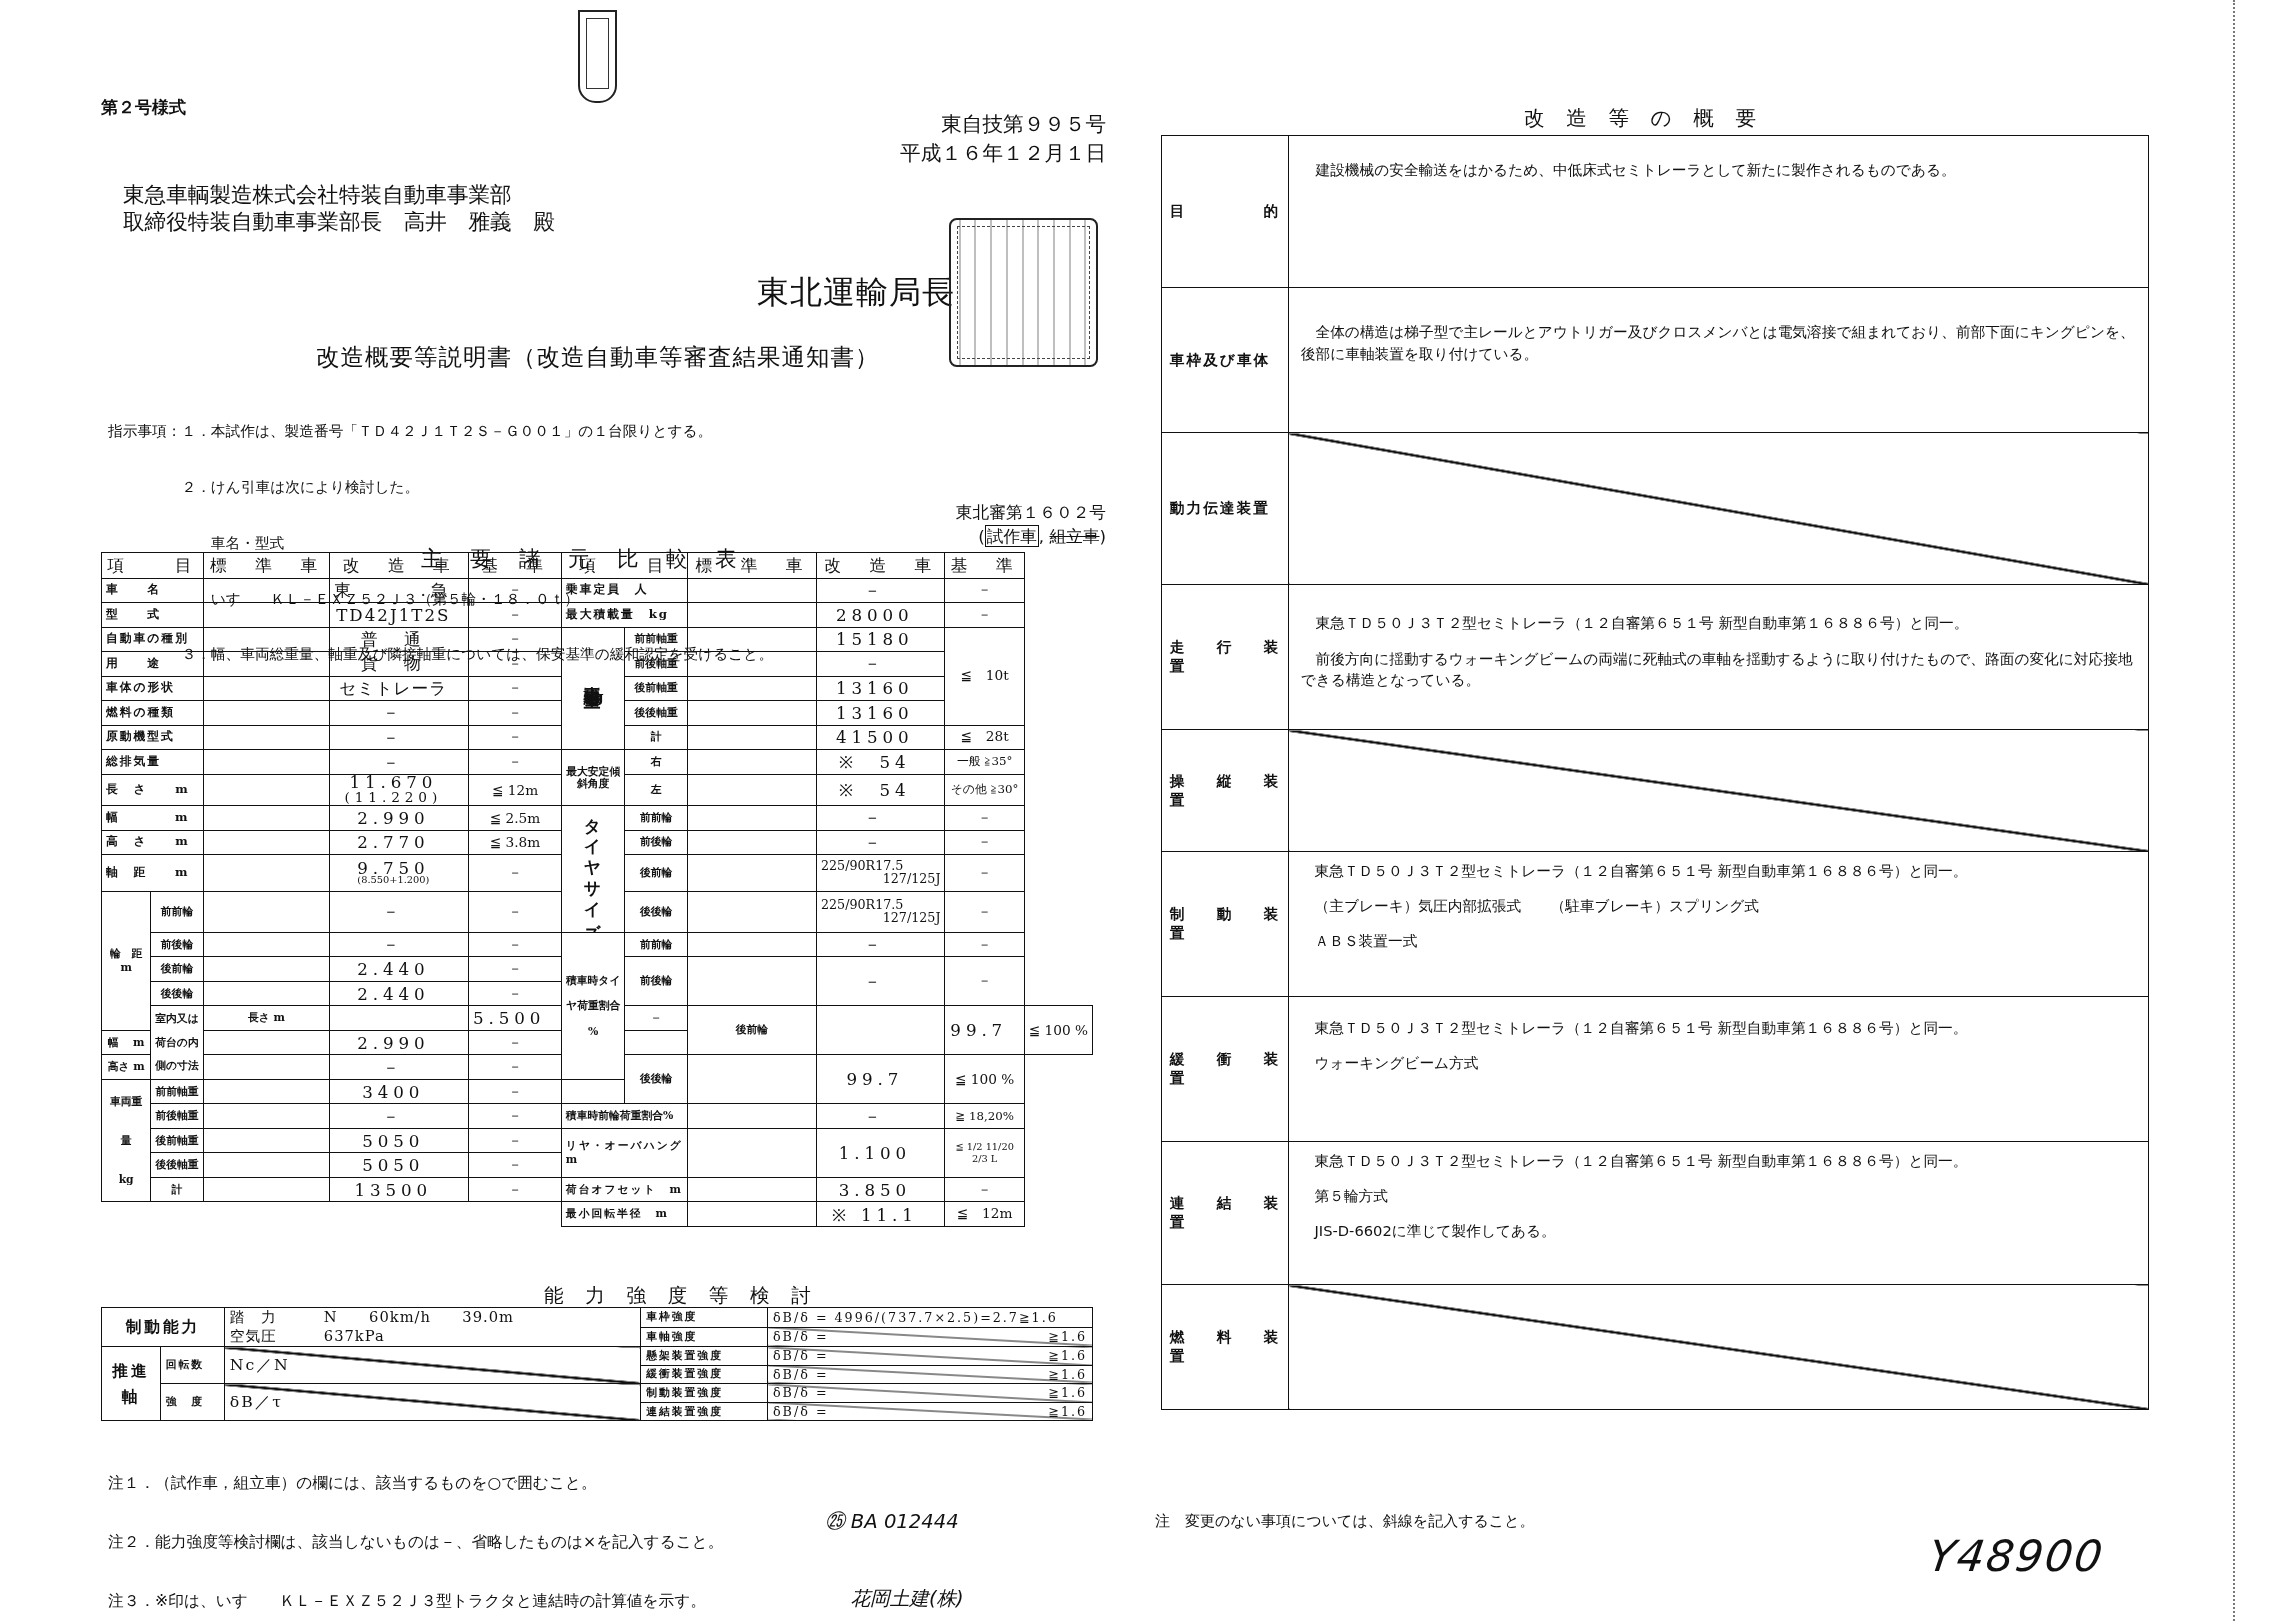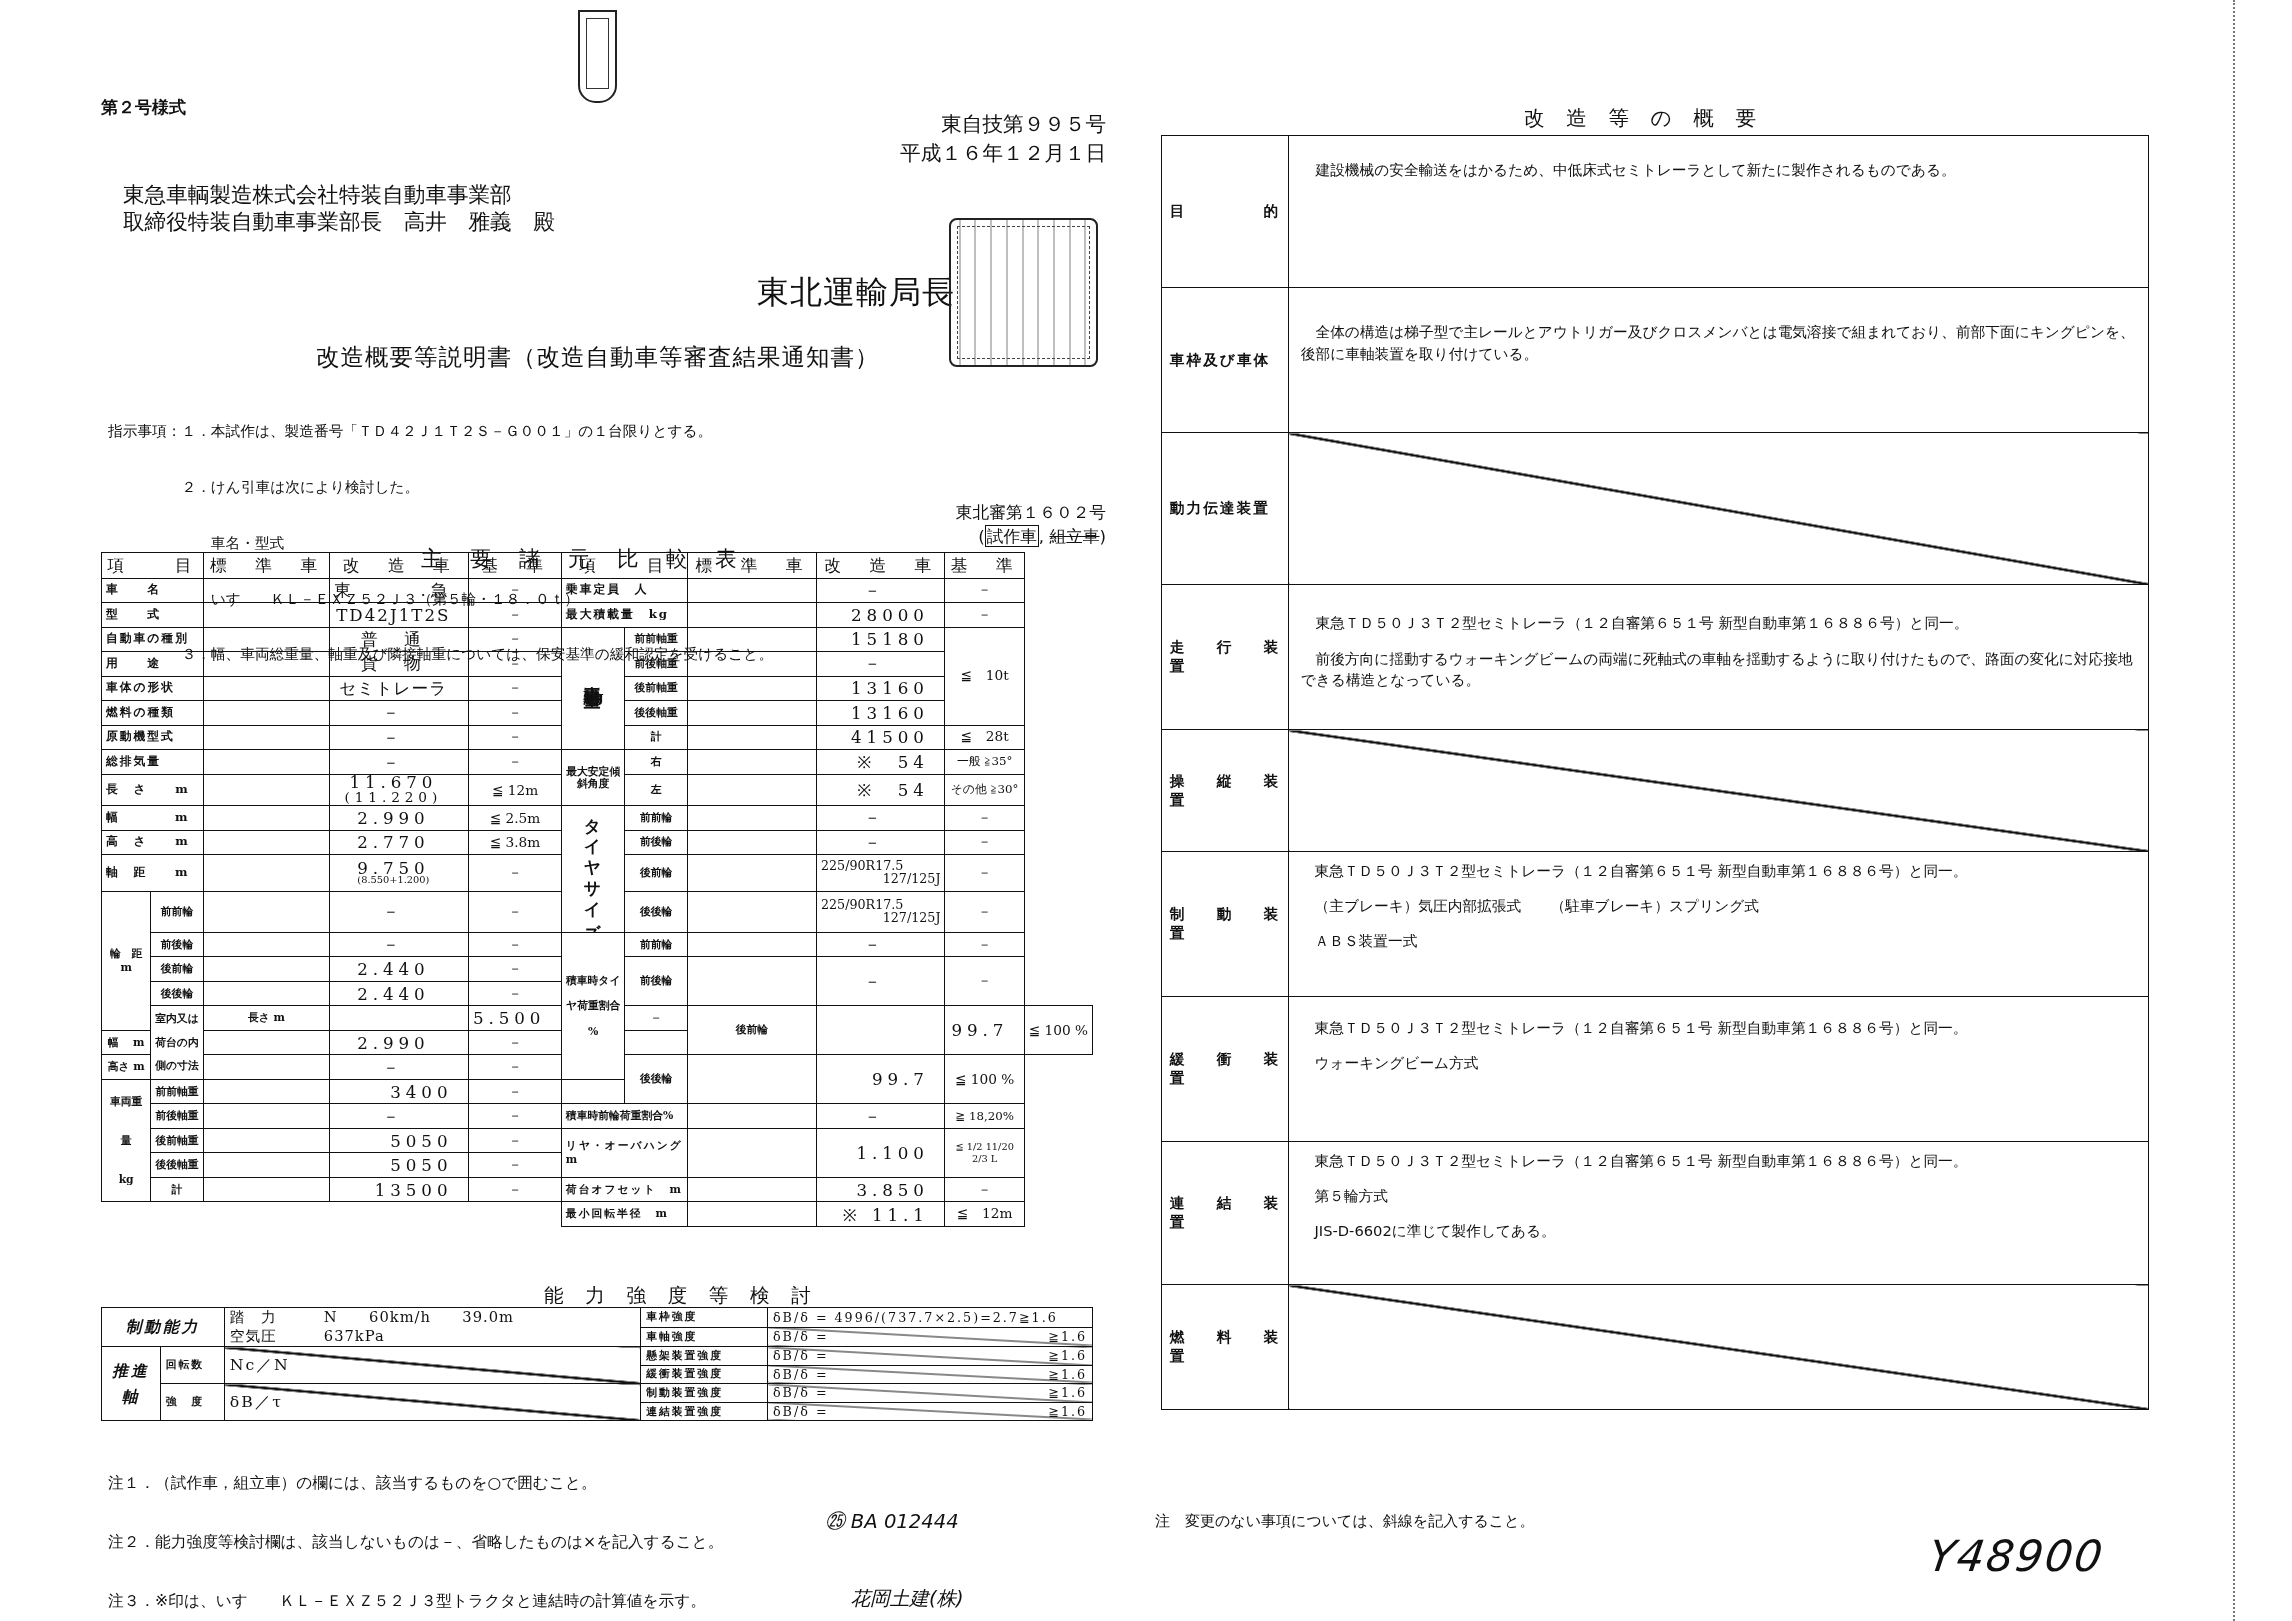--- a/index.html
+++ b/index.html
@@ -25,33 +25,33 @@
   .ref-no .strike { text-decoration: line-through; }
   .table-title { left: 421px; top: 544px; font-size: 21.6px; letter-spacing: 27.4px; }
 
   
   table { border-collapse: collapse; }
   .spec { position: absolute; left: 101px; top: 552px; width: 992px; font-size: 14.7px; }
   .spec td { border: 1.5px solid #111; height: 24.5px; padding: 0 3.9px; text-align: center; vertical-align: middle; white-space: nowrap; overflow: hidden; }
   .spec .hd td { height: 25.5px; font-size: 16.7px; letter-spacing: 5.9px; }
   .spec .lbl { font-size: 11.8px; font-weight: bold; text-align: left; letter-spacing: 2px; }
   .spec .sub { font-size: 10.8px; font-weight: bold; }
-  .spec .val { font-size: 16.7px; letter-spacing: 4.9px; text-align: right; padding-right: 15.7px; }
+  .spec .val { font-size: 16.7px; letter-spacing: 4.9px; text-align: center; padding-right: 15.7px; }
   .spec .cen { text-align: center; }
   .spec .std { font-size: 13.7px; }
   .spec .vert { writing-mode: vertical-rl; font-size: 16.7px; font-weight: bold; letter-spacing: 2px; }
   .spec .tiny { font-size: 9.8px; letter-spacing: 0; display: block; line-height: 9.8px; }
   .spec .two { line-height: 14.7px; }
   .spec .tyre { font-size: 12.7px; letter-spacing: 0; text-align: left; line-height: 12.7px; }
 
   .ability-title { left: 544px; top: 1282px; font-size: 19.6px; letter-spacing: 21.6px; }
   .ability { position: absolute; left: 101px; top: 1307px; width: 992px; font-size: 13.7px; }
   .ability td { border: 1.5px solid #111; height: 18.6px; padding: 0 4.9px; vertical-align: middle; white-space: nowrap; overflow: hidden; position: relative; }
   .ability .lab { font-size: 10.8px; font-weight: bold; letter-spacing: 2px; }
-  .ability .big { font-size: 15.7px; font-weight: bold; letter-spacing: 2.9px; text-align: center; font-style: italic; }
+  .ability .big { font-size: 15.7px; font-weight: bold; letter-spacing: 2.9px; text-align: center; }
   .ability .diag { background: linear-gradient(to top right, transparent calc(50% - 1.5px), #111 calc(50% - 1px), #111 calc(50% + 1px), transparent calc(50% + 1.5px)); }
   .ability .diag-thin { background: linear-gradient(to top right, transparent calc(50% - 1px), #111 50%, transparent calc(50% + 1px)); }
   .ability .formula { font-size: 12.7px; letter-spacing: 2px; }
 
   .notes-left { left: 108px; top: 1434px; font-size: 15.7px; line-height: 19.6px; white-space: pre; }
   .handwriting { left: 825px; top: 1458px; font-size: 19.6px; line-height: 25.5px; font-family: "DejaVu Sans", sans-serif; font-style: italic; white-space: pre; }
 
   
   .r-title { left: 1524px; top: 104px; font-size: 20.6px; letter-spacing: 21.6px; }
   .summary { position: absolute; left: 1161px; top: 135px; width: 988px; font-size: 14.7px; }

